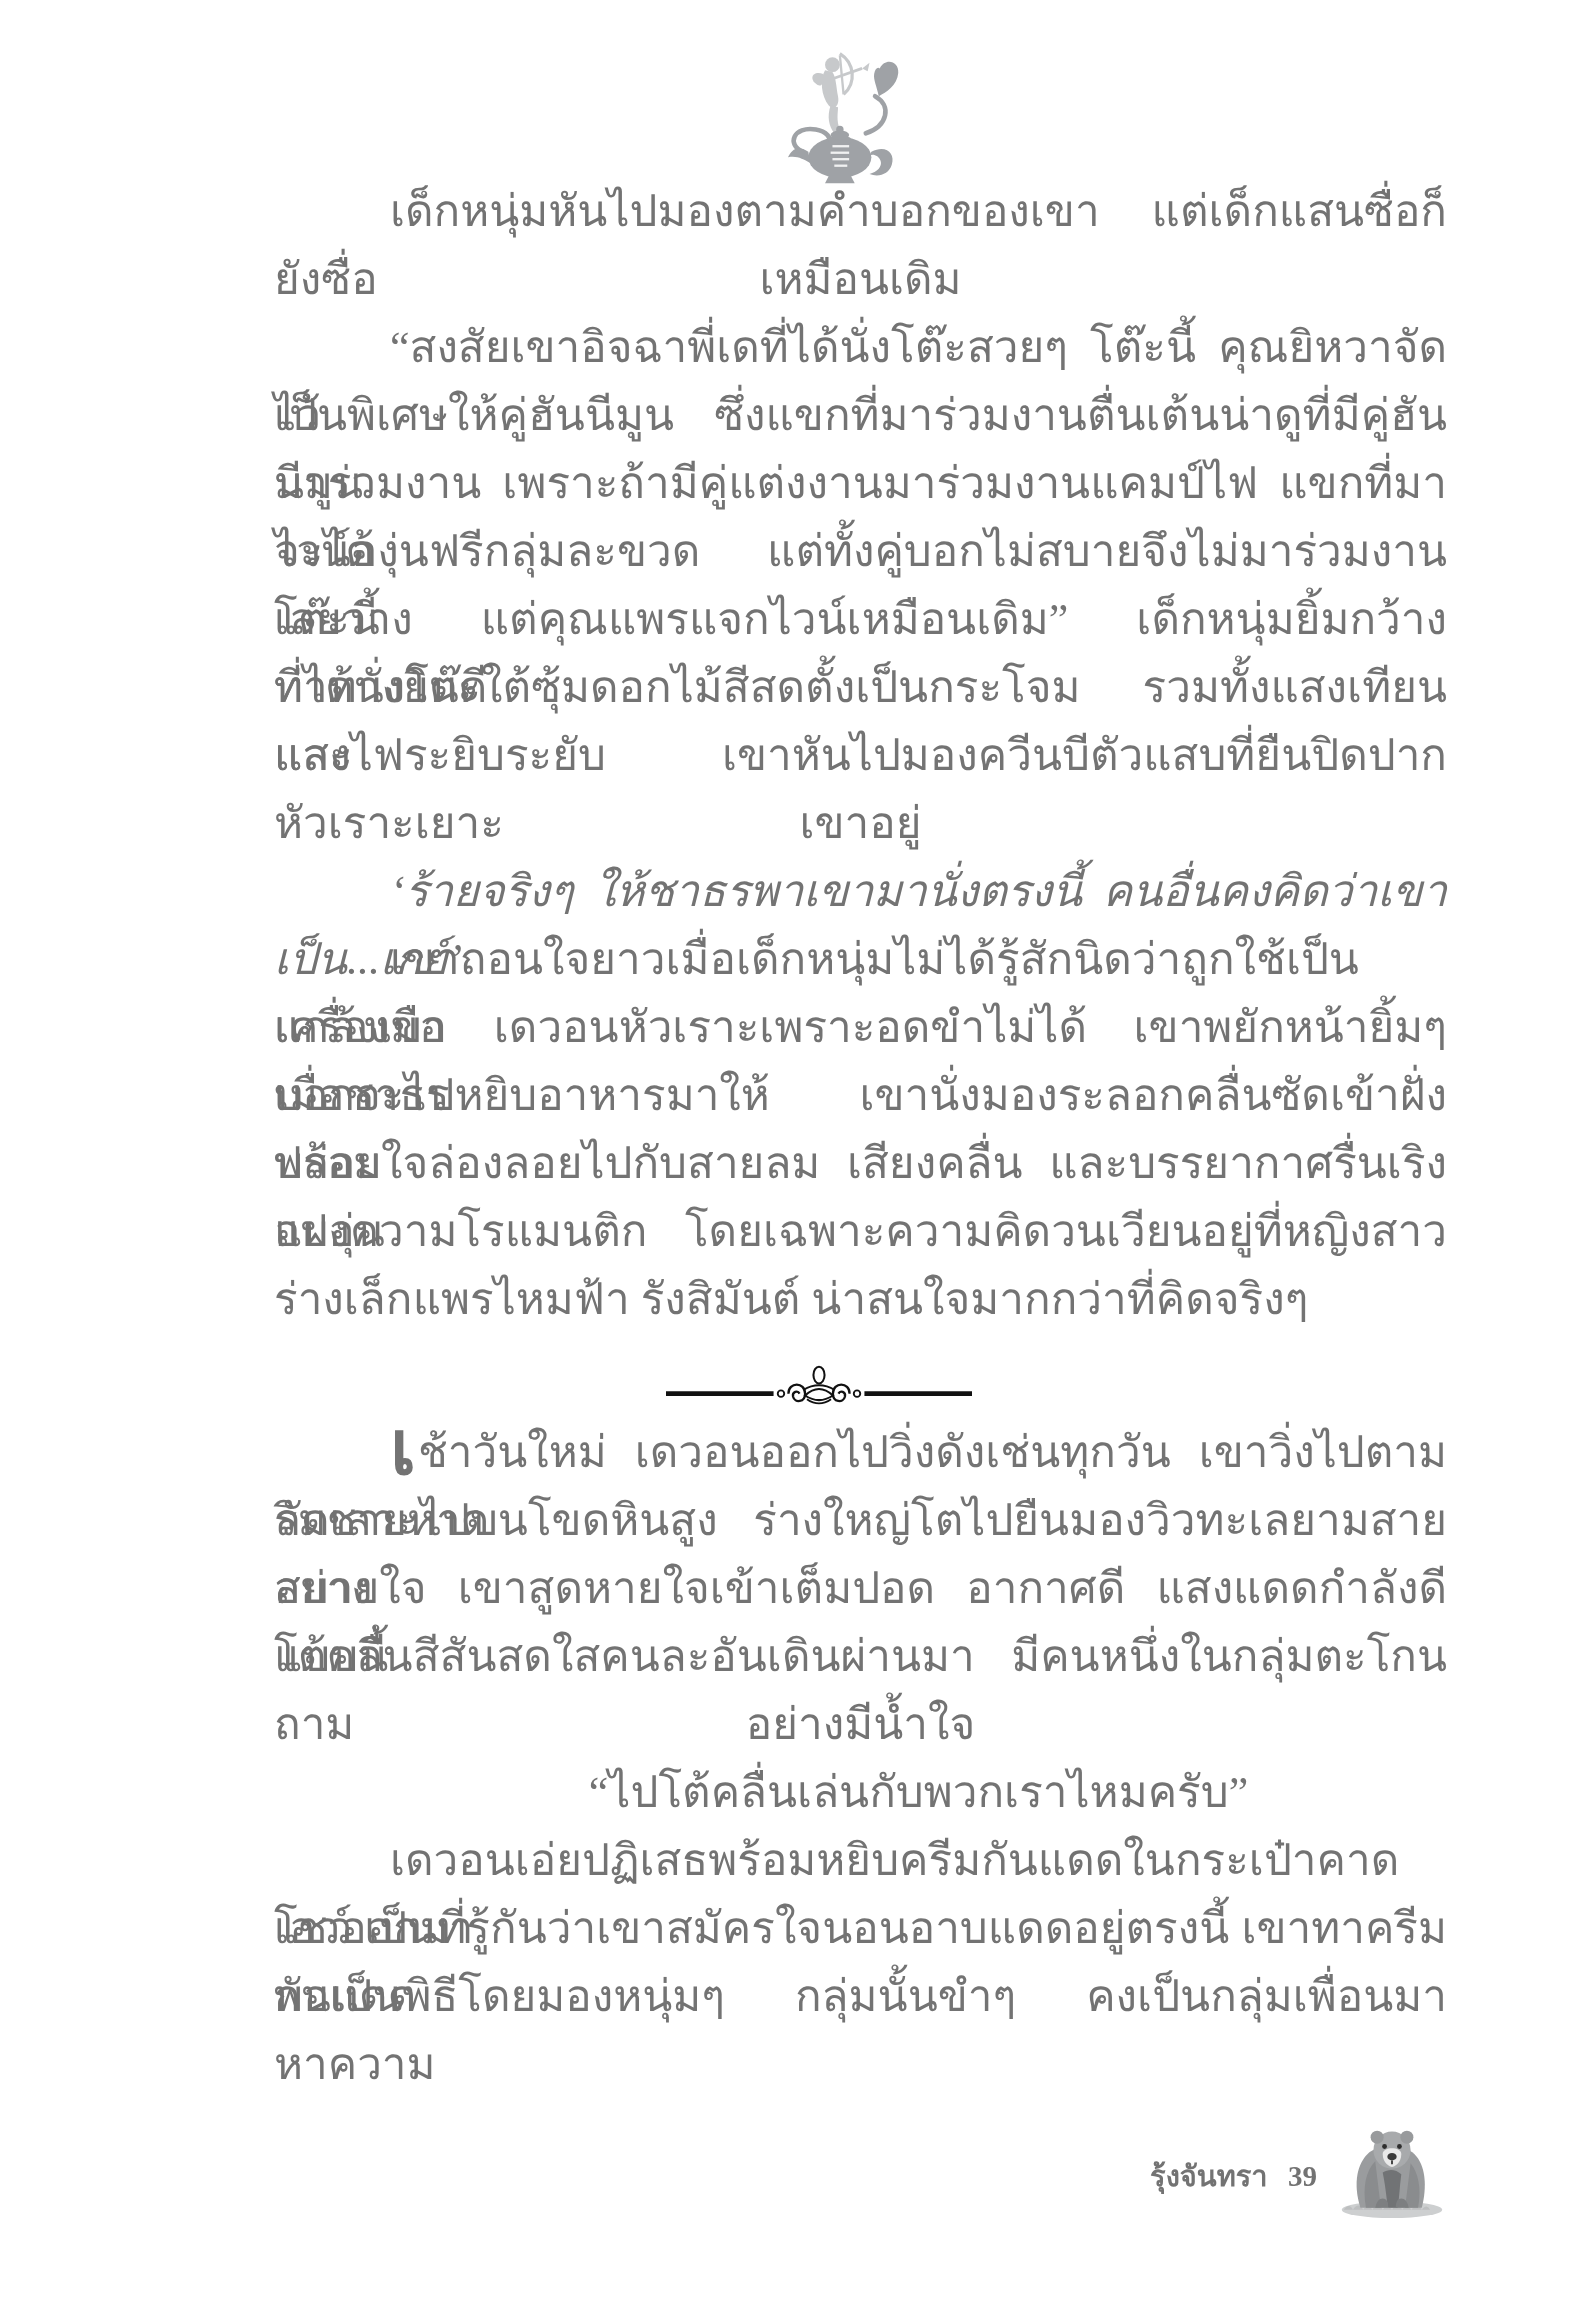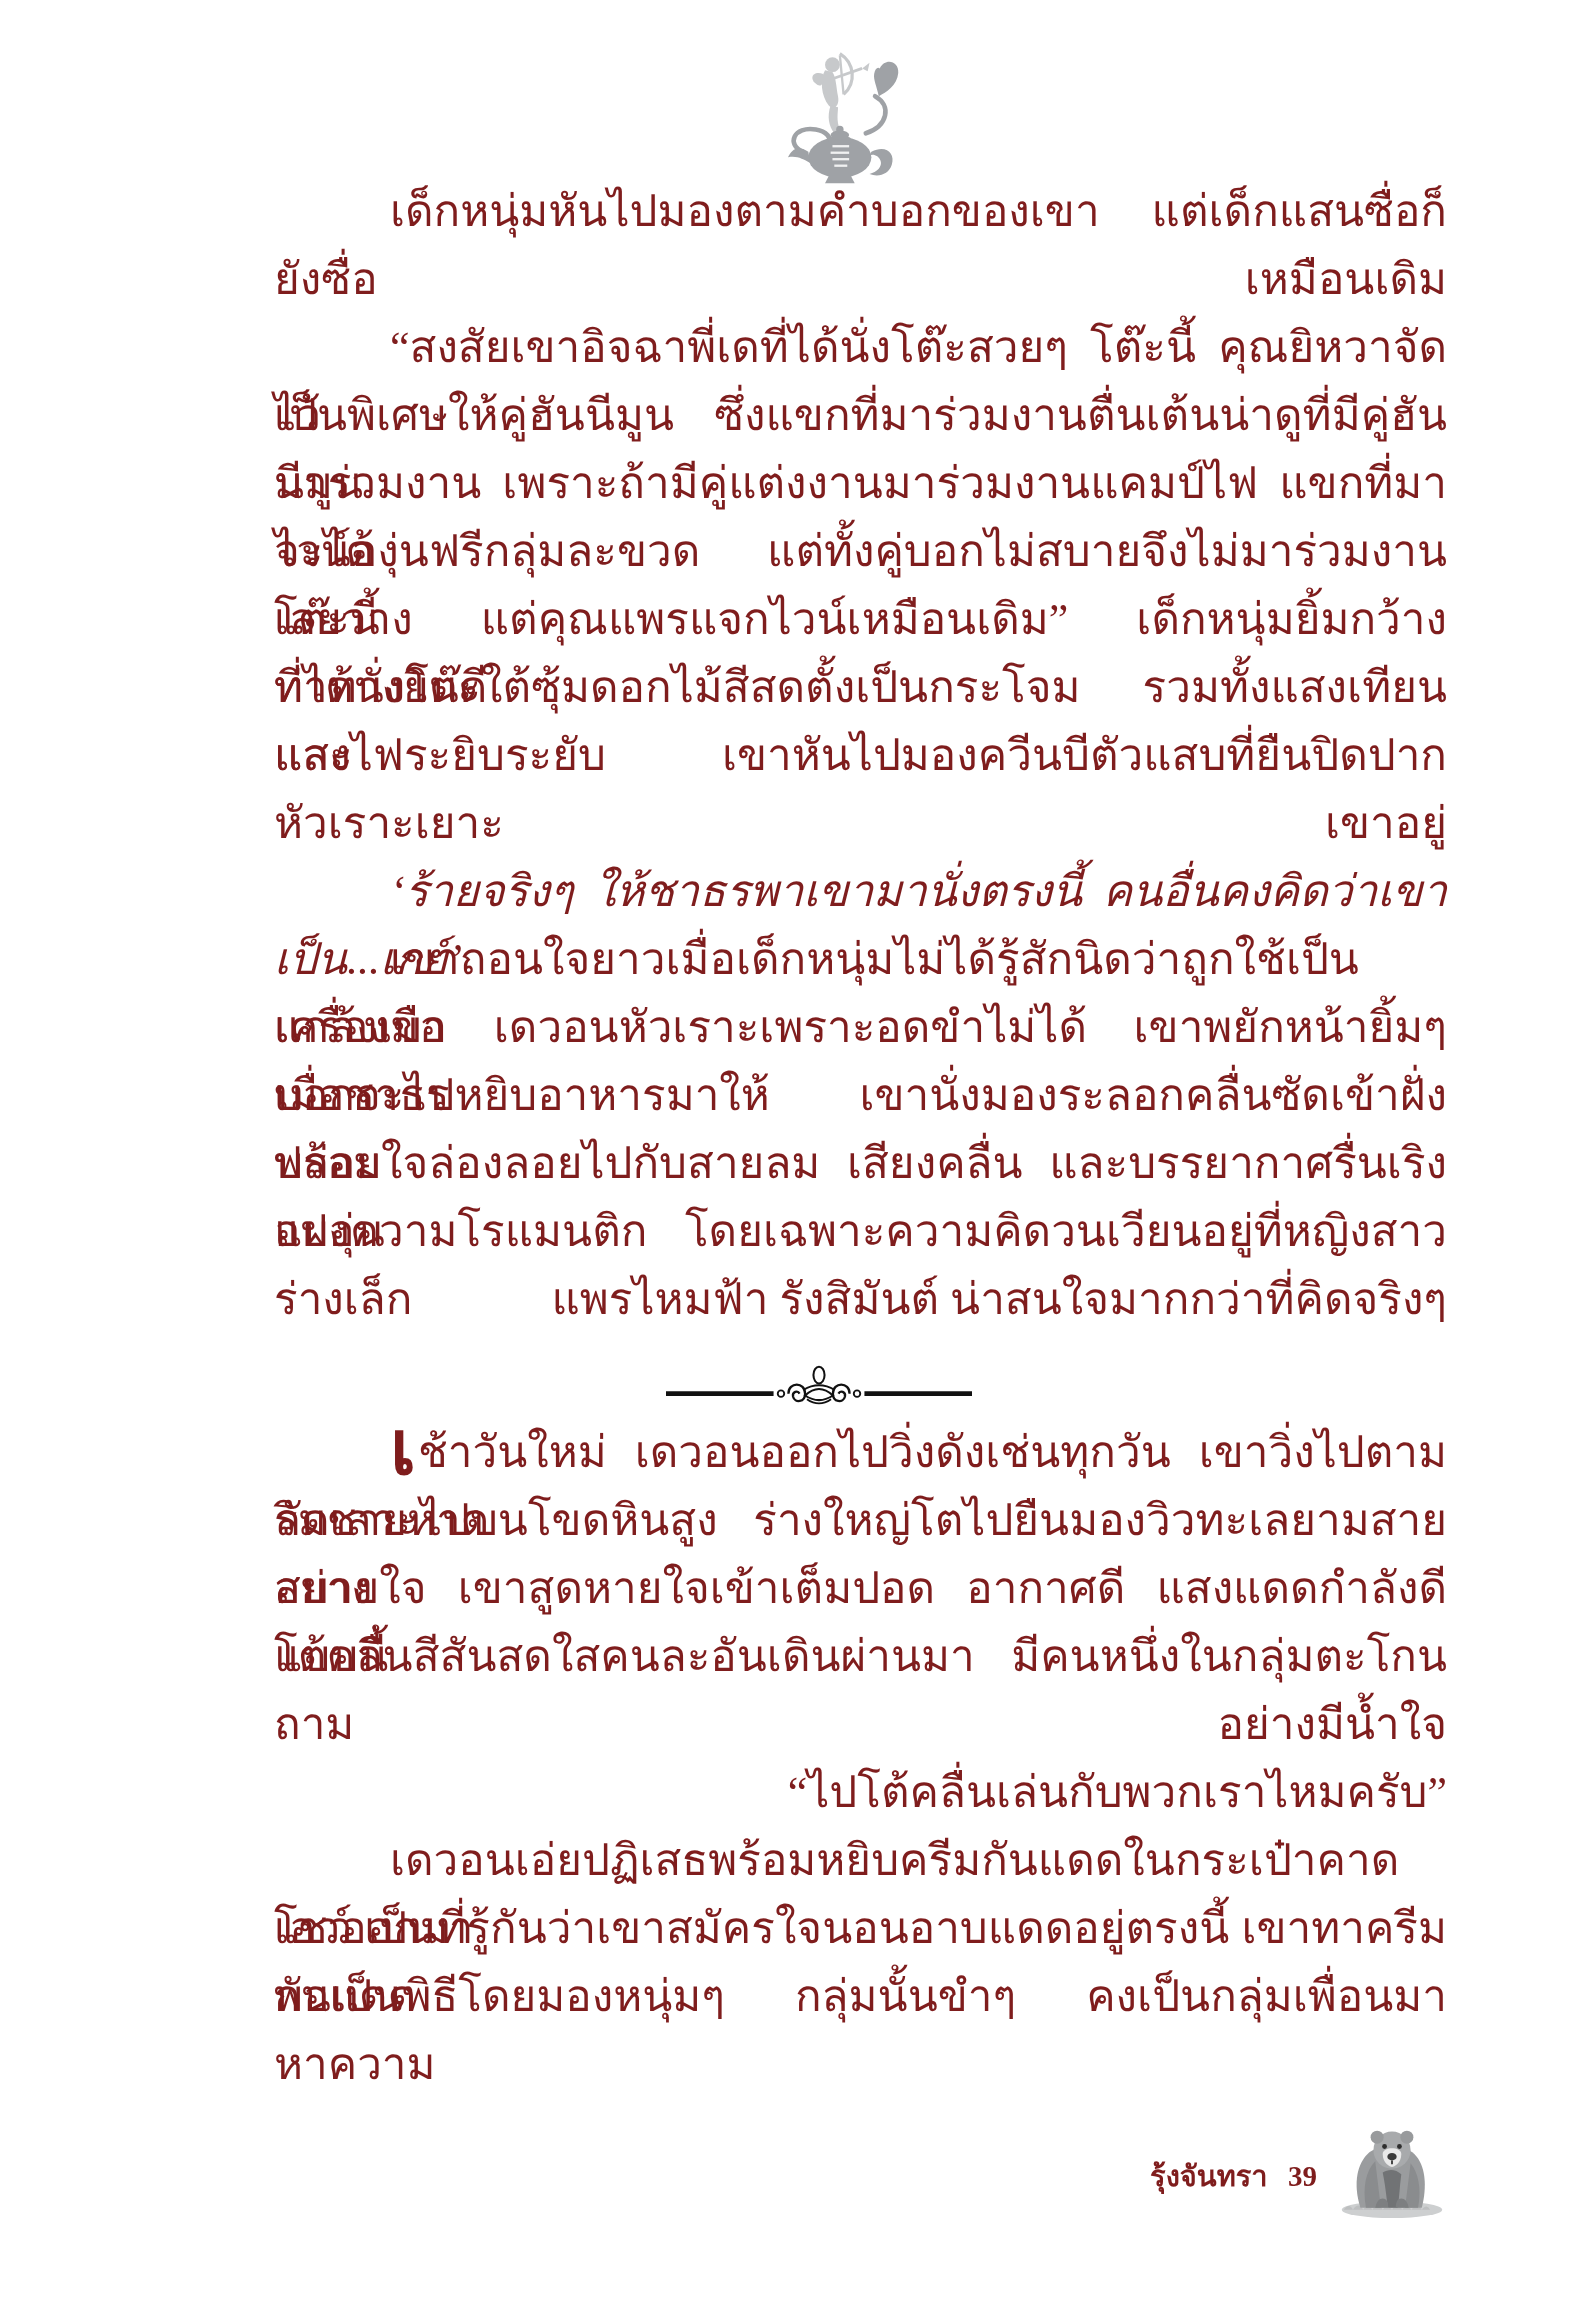--- a/index.html
+++ b/index.html
@@ -1,34 +1,34 @@
 <!DOCTYPE html>
 <html lang="th" style="font-size:15px"><head>
 <meta charset="utf-8">
 <style>
   html,body{margin:0;padding:0;background:#e8e8e8;}
   .page{
     position:relative;
     width:1589px;height:2300px;
     background:#ffffff;
     font-family:"Liberation Serif","DejaVu Serif",serif;
-    color:#7f1d1d;
+    color:#737373;
     overflow:hidden;
     margin:0 auto;
   }
   
   .header-ornament{
     position:absolute;left:784px;top:48px;width:121px;height:139px;
   }
   
   .textblock{
     position:absolute;left:274px;top:178px;width:1173px;
     font-size:44px;line-height:68px;
   }
-  .ln{display:block;height:68px;text-align:right;}
+  .ln{display:block;height:68px;text-align:center;}
   .j{text-align:justify;text-align-last:justify;}
   .ind{text-indent:116px;}
   .it{font-style:italic;}
   .dropline .dropcap{
     font-weight:bold;font-size:76px;line-height:0;
     vertical-align:-7.4px;letter-spacing:1.9px;
   }
   
   .divider-spacer{display:block;height:85px;}
   .divider{

